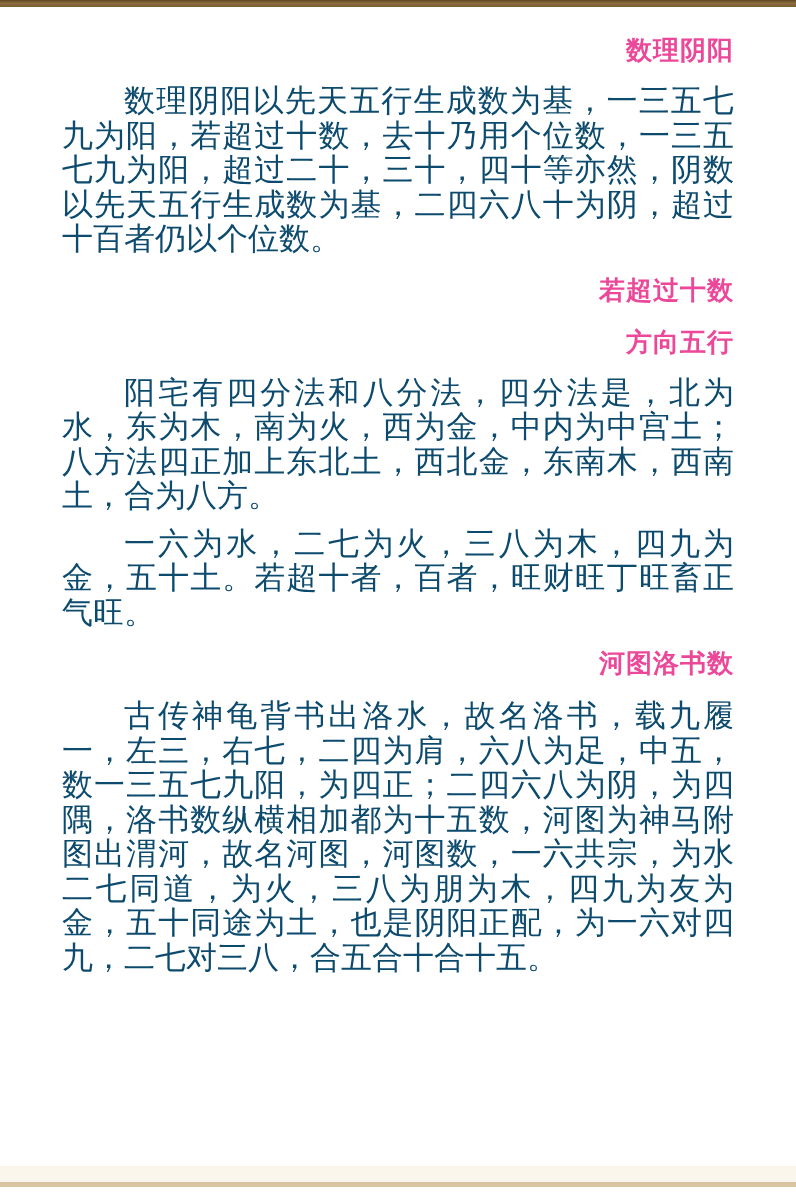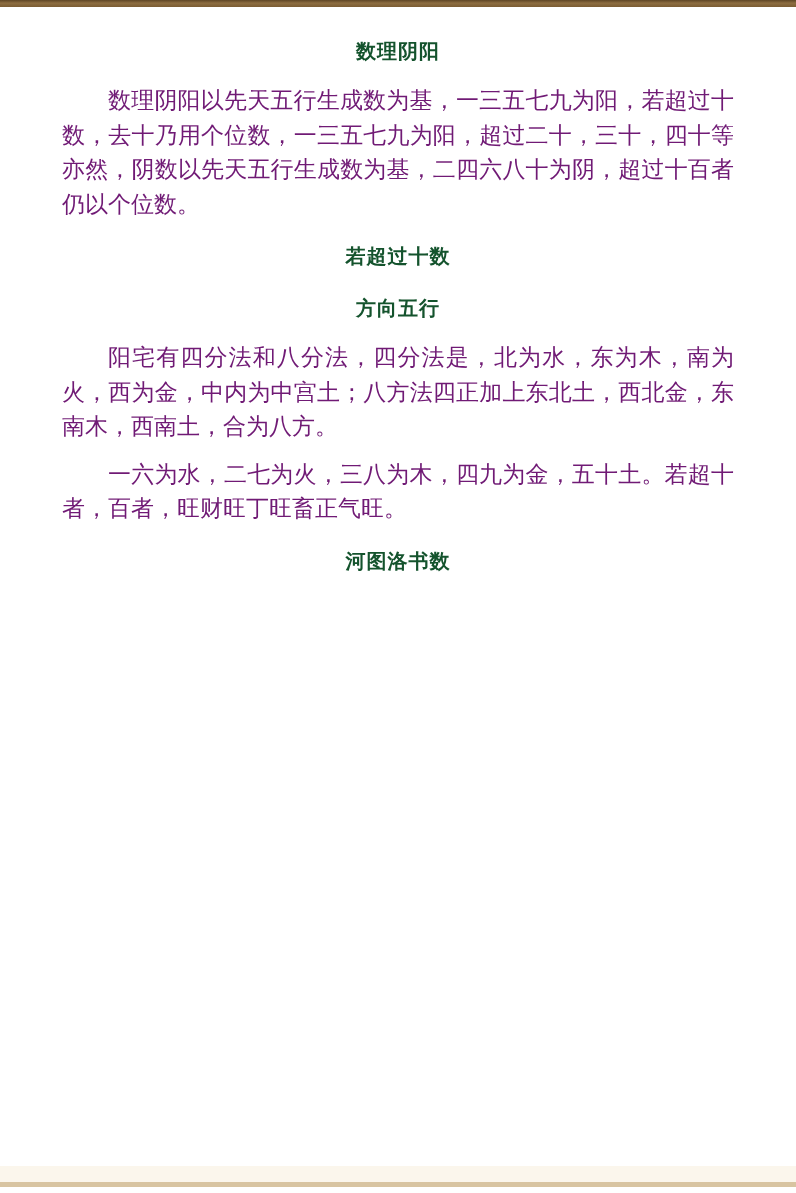--- a/index.html
+++ b/index.html
@@ -19,35 +19,35 @@
     top: 0; left: 0; right: 0;
     height: 7px;
     background: linear-gradient(to bottom, #5e4524 0%, #8d6d40 45%, #7b5c33 100%);
   }
   .page-content {
     position: absolute;
     top: 7px; left: 0; right: 0;
     padding: 10px 62px 0 62px;
   }
   .section-heading {
-    font-size: 20px;
+    font-size: 26px;
     font-weight: bold;
     line-height: 36px;
-    text-align: center;
-    color: #14532d;
+    text-align: right;
+    color: #ec4899;
     margin: 16px 0 15px 0;
     letter-spacing: 1px;
   }
   .section.tight .section-heading {
     margin-bottom: 17px;
   }
   .body-para {
-    font-size: 23px;
+    font-size: 31px;
     line-height: 34.5px;
-    color: #701a75;
+    color: #0c4a6e;
     text-align: justify;
     text-indent: 2em;
     margin: 0 0 13px 0;
     word-break: break-all;
   }
   .bottom-band {
     position: absolute;
     left: 0; right: 0;
     top: 1166px;
     height: 16px;
@@ -81,18 +81,19 @@
     <h2 class="section-heading">方向五行</h2>
     <p class="body-para">阳宅有四分法和八分法，四分法是，北为水，东为木，南为火，西为金，中内为中宫土；八方法四正加上东北土，西北金，东南木，西南土，合为八方。</p>
   </section>
 
   <section class="section">
     <p class="body-para">一六为水，二七为火，三八为木，四九为金，五十土。若超十者，百者，旺财旺丁旺畜正气旺。</p>
   </section>
 
   <section class="section tight">
     <h2 class="section-heading">河图洛书数</h2>
+    <p class="body-para">古传神龟背书出洛水，故名洛书，载九履一，左三，右七，二四为肩，六八为足，中五，数一三五七九阳，为四正；二四六八为阴，为四隅，洛书数纵横相加都为十五数，河图为神马附图出渭河，故名河图，河图数，一六共宗，为水二七同道，为火，三八为朋为木，四九为友为金，五十同途为土，也是阴阳正配，为一六对四九，二七对三八，合五合十合十五。</p>
   </section>
 
 </div>
 
 <div class="bottom-band"></div>
 <div class="bottom-line"></div>
 
 </body></html>

